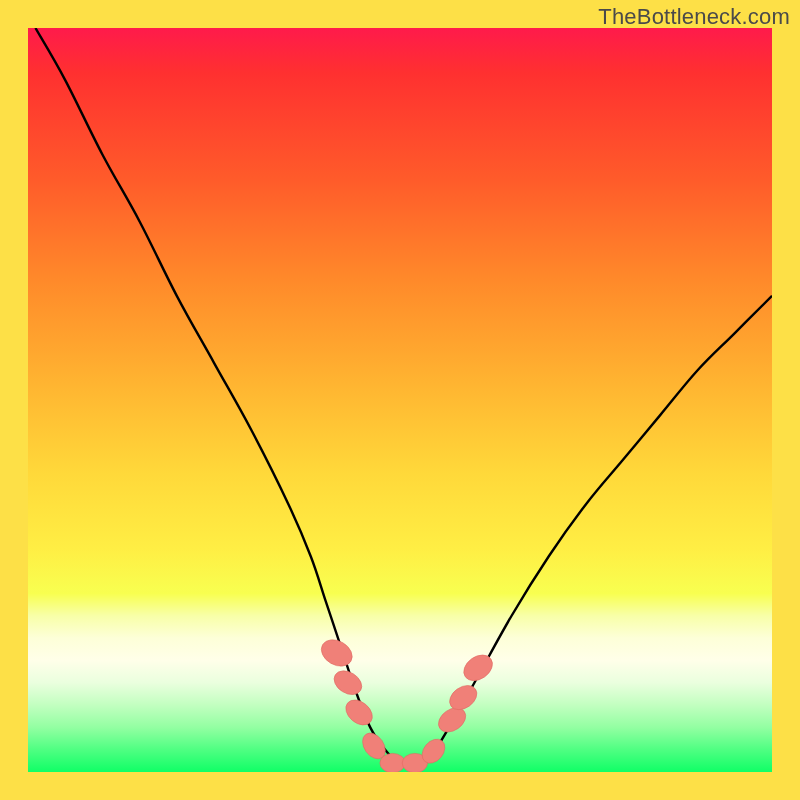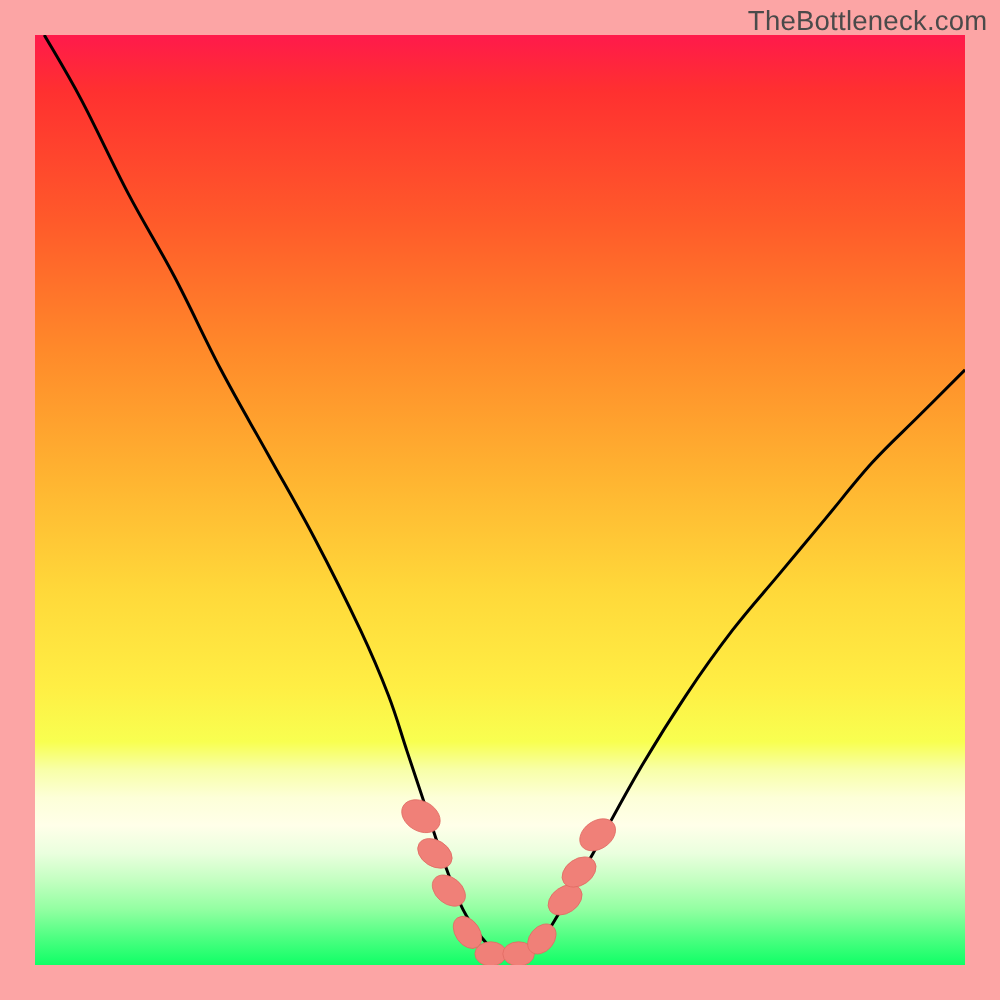--- a/index.html
+++ b/index.html
@@ -10,21 +10,21 @@
     overflow: hidden;
     background: #000;
     font-family: Arial, Helvetica, sans-serif;
   }
   .frame {
     position: absolute;
     top: 0;
     left: 0;
     width: 800px;
     height: 800px;
-    background: #fca5a5;
+    background: #fde047;
   }
   .plot {
     position: absolute;
     top: 28px;
     left: 28px;
     width: 744px;
     height: 744px;
     background: linear-gradient(
       to bottom,
       #ff1a4b 0%,

